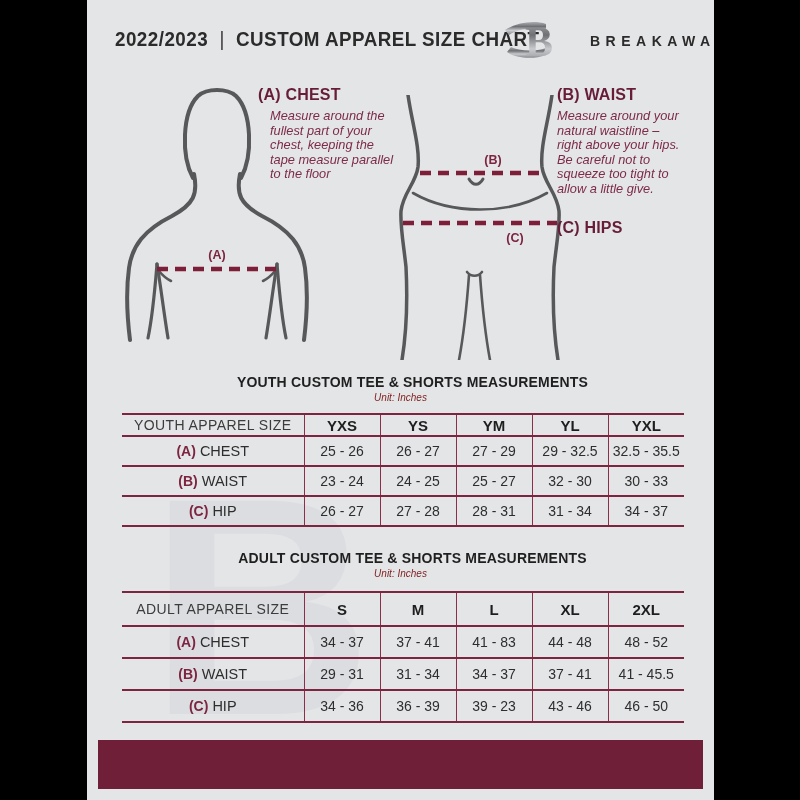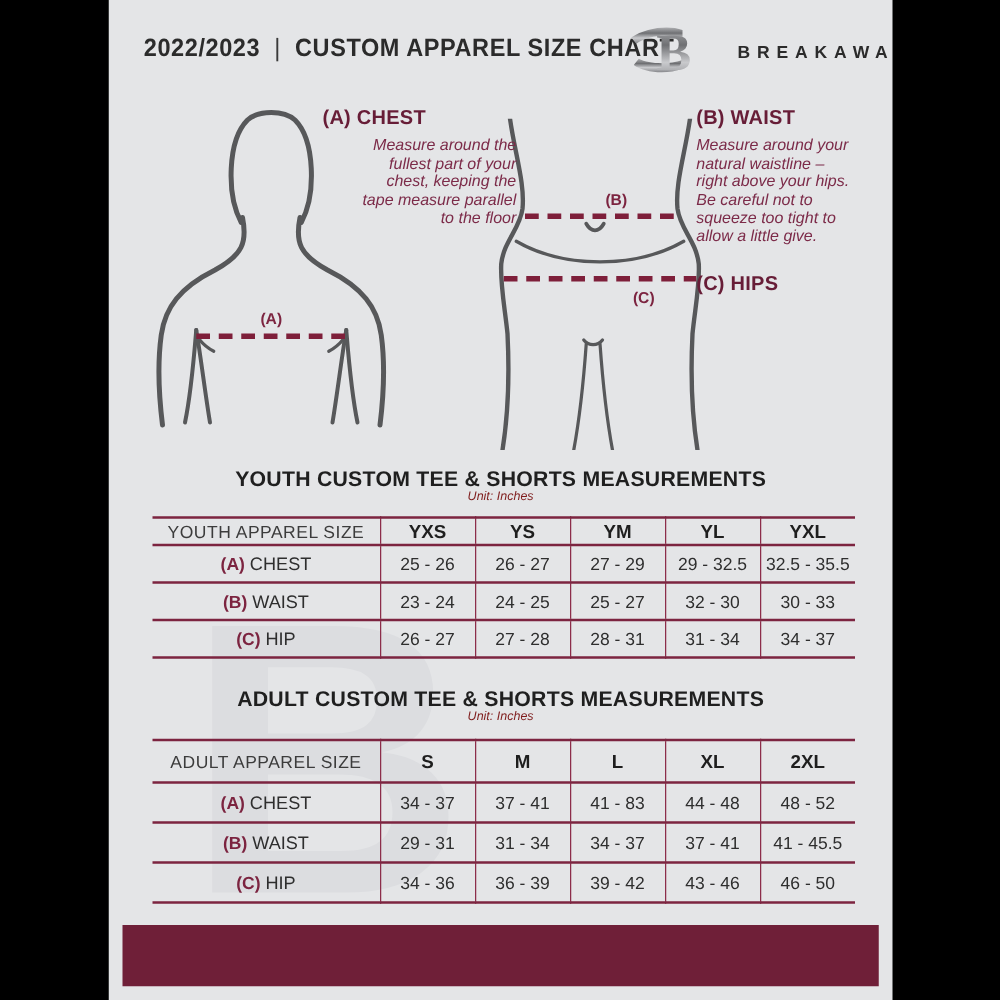--- a/index.html
+++ b/index.html
@@ -19,26 +19,26 @@
   .logo-box{position:absolute;left:414px;top:14px;width:62px;height:50px;}
   .brand{position:absolute;left:503px;top:33px;font-weight:bold;font-size:14px;letter-spacing:5.5px;color:#2b2b2b;white-space:nowrap;}
 
   
   .torso-svg{position:absolute;left:23px;top:78px;pointer-events:none;}
   .lower-svg{position:absolute;left:306px;top:95px;pointer-events:none;}
 
   
   .g-head{position:absolute;font-weight:bold;font-size:16px;color:#671d37;letter-spacing:.2px;white-space:nowrap;}
   .g-body{position:absolute;font-style:italic;font-size:12.8px;line-height:14.6px;color:#7c2b49;white-space:pre-line;}
-  .gh-chest{left:171px;top:86px;} .gb-chest{left:166px;top:109px;width:160px;text-align:right;}
+  .gh-chest{left:171px;top:86px;} .gb-chest{left:183px;top:109px;width:160px;}
   .gh-waist{left:470px;top:86px;} .gb-waist{left:470px;top:109px;width:146px;}
   .gh-hips{left:470px;top:219px;} .gb-hips{left:470px;top:242px;width:150px;}
 
   
-  .tbl-title{position:absolute;left:0;width:627px;text-align:center;font-weight:bold;font-size:17px;color:#1f1f1f;letter-spacing:.2px;}
+  .tbl-title{position:absolute;left:12px;width:627px;text-align:center;font-weight:bold;font-size:14px;color:#1f1f1f;letter-spacing:.2px;}
   .tbl-unit{position:absolute;left:0;width:627px;text-align:center;font-style:italic;font-size:10px;color:#7f1d1d;}
   .t-youth-title{top:374px;} .t-youth-unit{top:392px;}
   .t-adult-title{top:550px;} .t-adult-unit{top:568px;}
 
   table.size{position:absolute;left:35px;width:562px;border-collapse:collapse;table-layout:fixed;
     border-bottom:2px solid #7c2440;background:transparent;}
   .size-youth{top:413px;} .size-adult{top:591px;}
   table.size tr{border-top:2px solid #7c2440;}
   table.size td{padding:0;text-align:center;font-size:14px;color:#2e2e2e;vertical-align:middle;}
   table.size td + td{border-left:1.5px solid #8c2d4a;}
@@ -218,21 +218,21 @@
           <td>29 - 31</td>
           <td>31 - 34</td>
           <td>34 - 37</td>
           <td>37 - 41</td>
           <td>41 - 45.5</td>
         </tr>
         <tr>
           <td class="lblcell"><span class="pfx">(C)</span><span class="rowname">HIP</span></td>
           <td>34 - 36</td>
           <td>36 - 39</td>
-          <td>39 - 42</td>
+          <td>39 - 23</td>
           <td>43 - 46</td>
           <td>46 - 50</td>
         </tr>
       </tbody>
         </table>
 
       <div class="footer-bar"></div>
 
     </div>
   </div>

